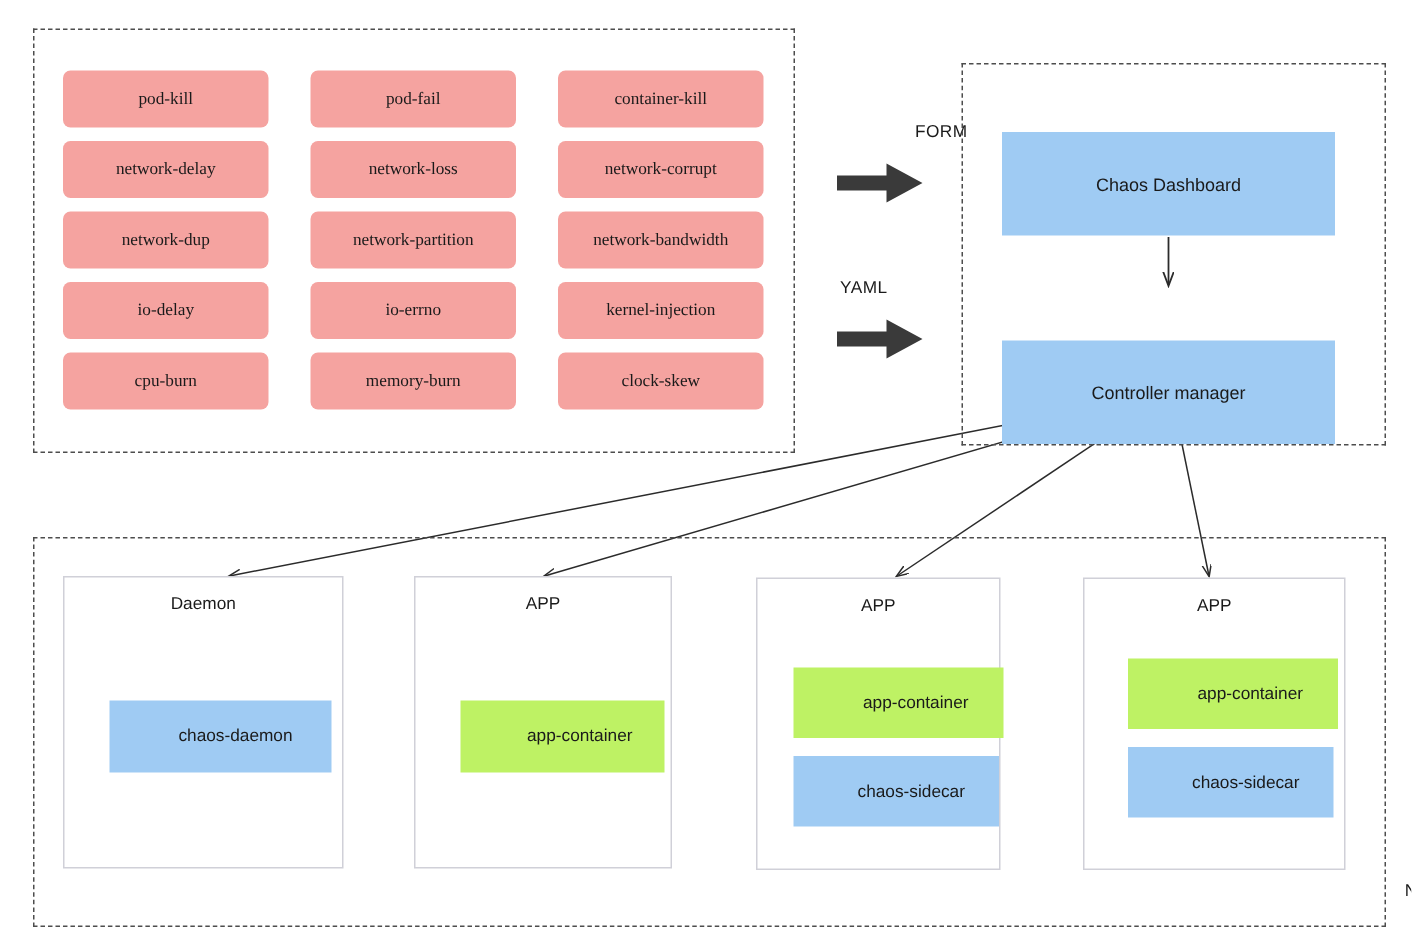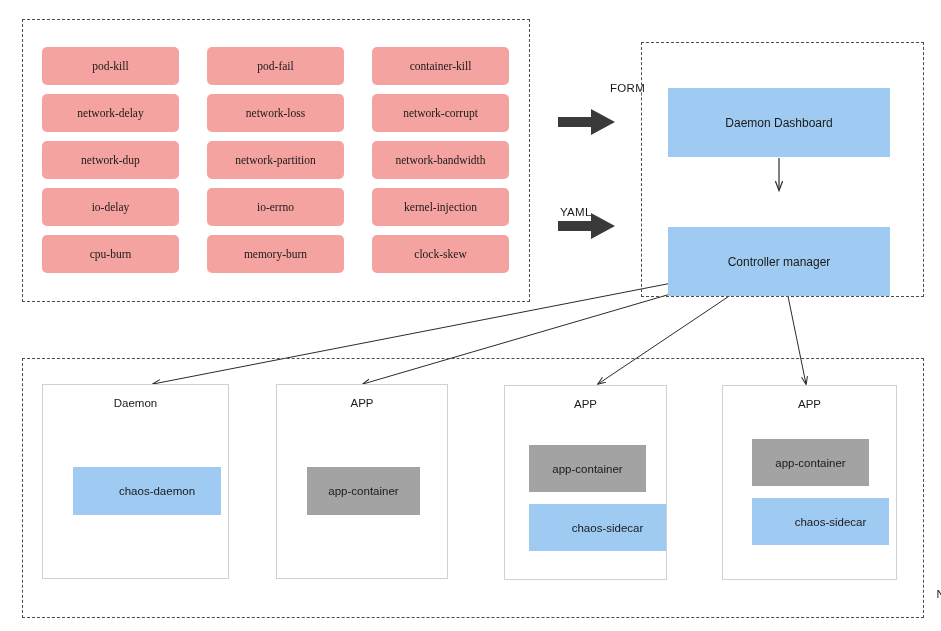--- a/index.html
+++ b/index.html
@@ -78,21 +78,21 @@
   #controller-mgr   { left: 668px; top: 193px; width: 222px; height: 69px; margin-top: 34px; }
 
   
   .input-label {
     position: absolute;
     font-size: 11.5px;
     color: #1a1a1a;
     letter-spacing: 0.3px;
   }
   #form-label { left: 592px; top: 82px; padding-left: 18px; }
-  #yaml-label { left: 560px; top: 186px; margin-top: 20px; }
+  #yaml-label { left: 560px; top: 186px; }
   .block-arrow {
     position: absolute;
     width: 58px;
     height: 28px;
   }
   #form-arrow { left: 558px; top: 108px; }
   #yaml-arrow { left: 558px; top: 212px; }
 
   
   .pod {
@@ -112,21 +112,21 @@
   }
   .container-block {
     position: absolute;
     display: flex;
     align-items: center;
     justify-content: center;
     font-size: 11.5px;
     color: #1a1a1a;
   }
   .c-blue { background: #9fcbf3; padding-left: 20px; }
-  .c-tan  { background: #a3a3a3; }
+  .c-tan  { background: #bef264; padding-left: 23px; }
 
   #pod-1 { left: 42px;  top: 384px; width: 187px; height: 195px; }
   #pod-2 { left: 276px; top: 384px; width: 172px; height: 195px; }
   #pod-3 { left: 504px; top: 385px; width: 163px; height: 195px; }
   #pod-4 { left: 722px; top: 385px; width: 175px; height: 195px; }
 
   #pod1-chaos-daemon { left: 30px;  top: 82px; width: 128px; height: 48px; }
   #pod2-app-container{ left: 30px;  top: 82px; width: 113px; height: 48px; }
 
   #pod3-app-container{ left: 24px;  top: 59px; width: 117px; height: 47px; }
@@ -191,21 +191,21 @@
   </svg>
 
   <div class="input-label" id="yaml-label">YAML</div>
   <svg class="block-arrow" id="yaml-arrow" viewBox="0 0 58 28">
     <path d="M0,9 L33,9 L33,1 L57,14 L33,27 L33,19 L0,19 Z" fill="#3a3a3a"></path>
   </svg>
 
   <div class="dashed-box" id="control-group"></div>
 
   <div class="blue-block" id="chaos-dashboard">
-    <span>Daemon Dashboard</span>
+    <span>Chaos Dashboard</span>
   </div>
   <div class="blue-block" id="controller-mgr">
     <span>Controller manager</span>
   </div>
 
   <div class="dashed-box" id="node-group"></div>
 
   <div class="pod" id="pod-1">
     <div class="pod-title">Daemon</div>
     <div class="container-block c-blue" id="pod1-chaos-daemon">

